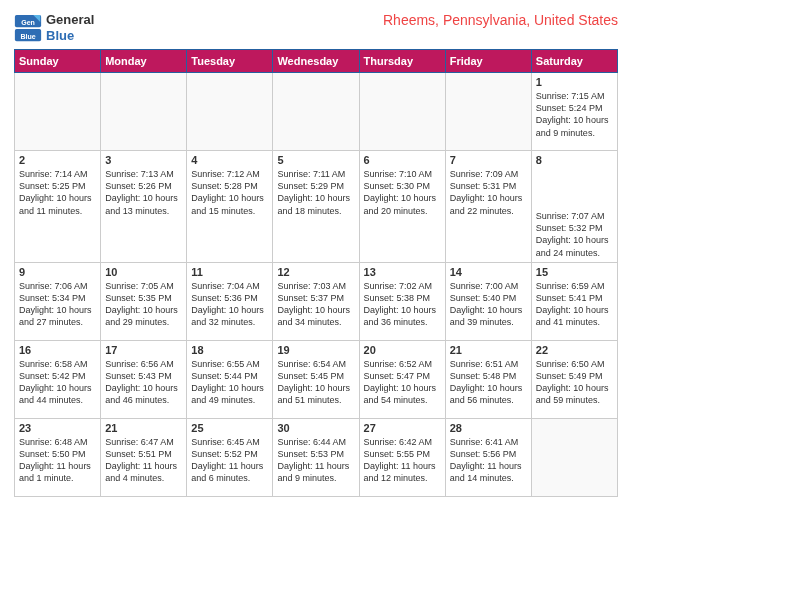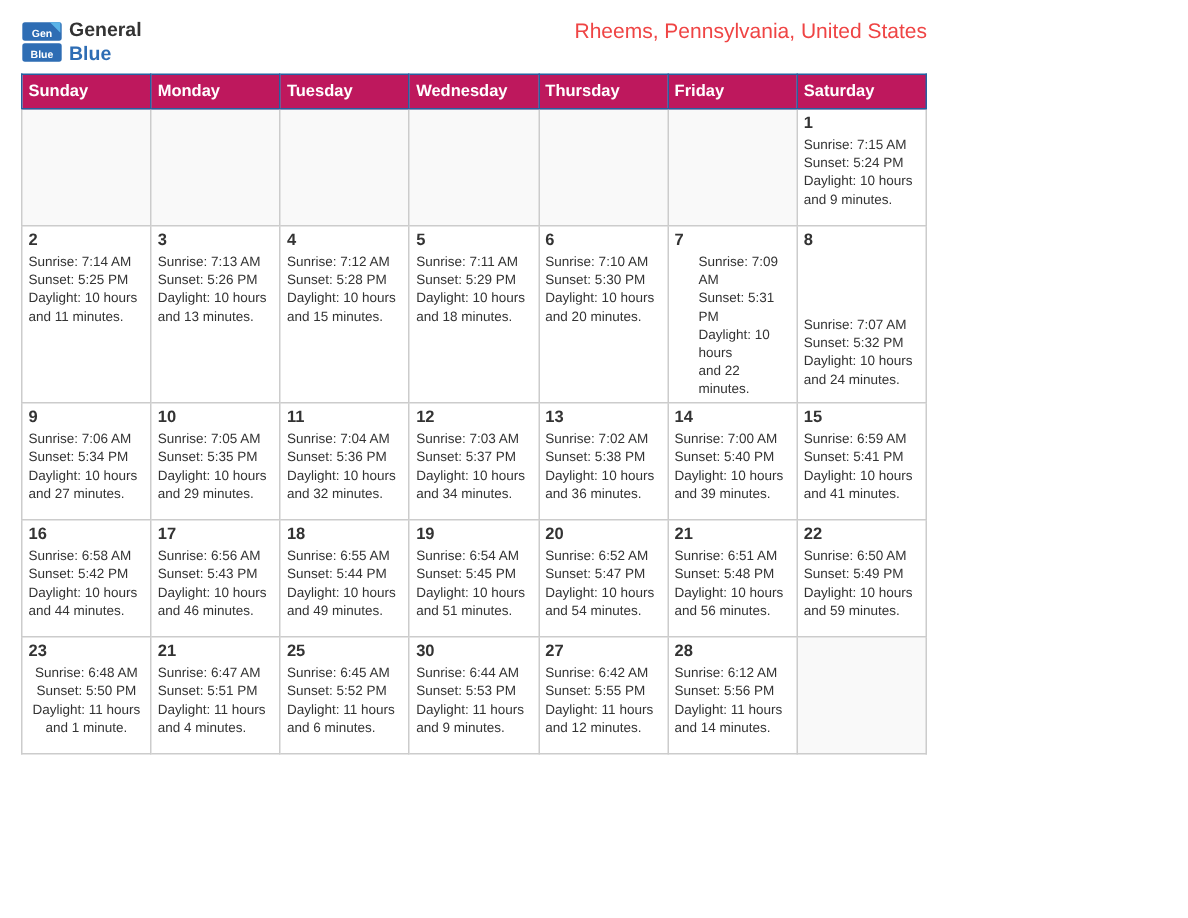--- a/index.html
+++ b/index.html
@@ -173,21 +173,21 @@
           </td>
           <td>
             <span class="day-number">6</span>
             <div class="day-info" style="white-space: pre-line;">Sunrise: 7:10 AM
 Sunset: 5:30 PM
 Daylight: 10 hours
 and 20 minutes.</div>
           </td>
           <td>
             <span class="day-number">7</span>
-            <div class="day-info" style="white-space: pre-line; margin-left: 16px;">Sunrise: 7:09 AM
+            <div class="day-info" style="white-space: pre-line;">Sunrise: 7:09 AM
 Sunset: 5:31 PM
 Daylight: 10 hours
 and 22 minutes.</div>
           </td>
           <td>
             <span class="day-number">8</span>
             <div class="day-info" style="white-space: pre-line; margin-top: 44px;">Sunrise: 7:07 AM
 Sunset: 5:32 PM
 Daylight: 10 hours
 and 24 minutes.</div>
@@ -291,21 +291,21 @@
             <span class="day-number">22</span>
             <div class="day-info" style="white-space: pre-line;">Sunrise: 6:50 AM
 Sunset: 5:49 PM
 Daylight: 10 hours
 and 59 minutes.</div>
           </td>
         </tr>
         <tr>
           <td>
             <span class="day-number">23</span>
-            <div class="day-info" style="white-space: pre-line; text-align: center;">Sunrise: 6:48 AM
+            <div class="day-info" style="white-space: pre-line;">Sunrise: 6:48 AM
 Sunset: 5:50 PM
 Daylight: 11 hours
 and 1 minute.</div>
           </td>
           <td>
             <span class="day-number">21</span>
             <div class="day-info" style="white-space: pre-line;">Sunrise: 6:47 AM
 Sunset: 5:51 PM
 Daylight: 11 hours
 and 4 minutes.</div>
@@ -326,21 +326,21 @@
           </td>
           <td>
             <span class="day-number">27</span>
             <div class="day-info" style="white-space: pre-line;">Sunrise: 6:42 AM
 Sunset: 5:55 PM
 Daylight: 11 hours
 and 12 minutes.</div>
           </td>
           <td>
             <span class="day-number">28</span>
-            <div class="day-info" style="white-space: pre-line;">Sunrise: 6:12 AM
+            <div class="day-info" style="white-space: pre-line;">Sunrise: 6:41 AM
 Sunset: 5:56 PM
 Daylight: 11 hours
 and 14 minutes.</div>
           </td>
           <td class="empty"></td>
         </tr>
       </tbody>
   </table>
 </div>
 

